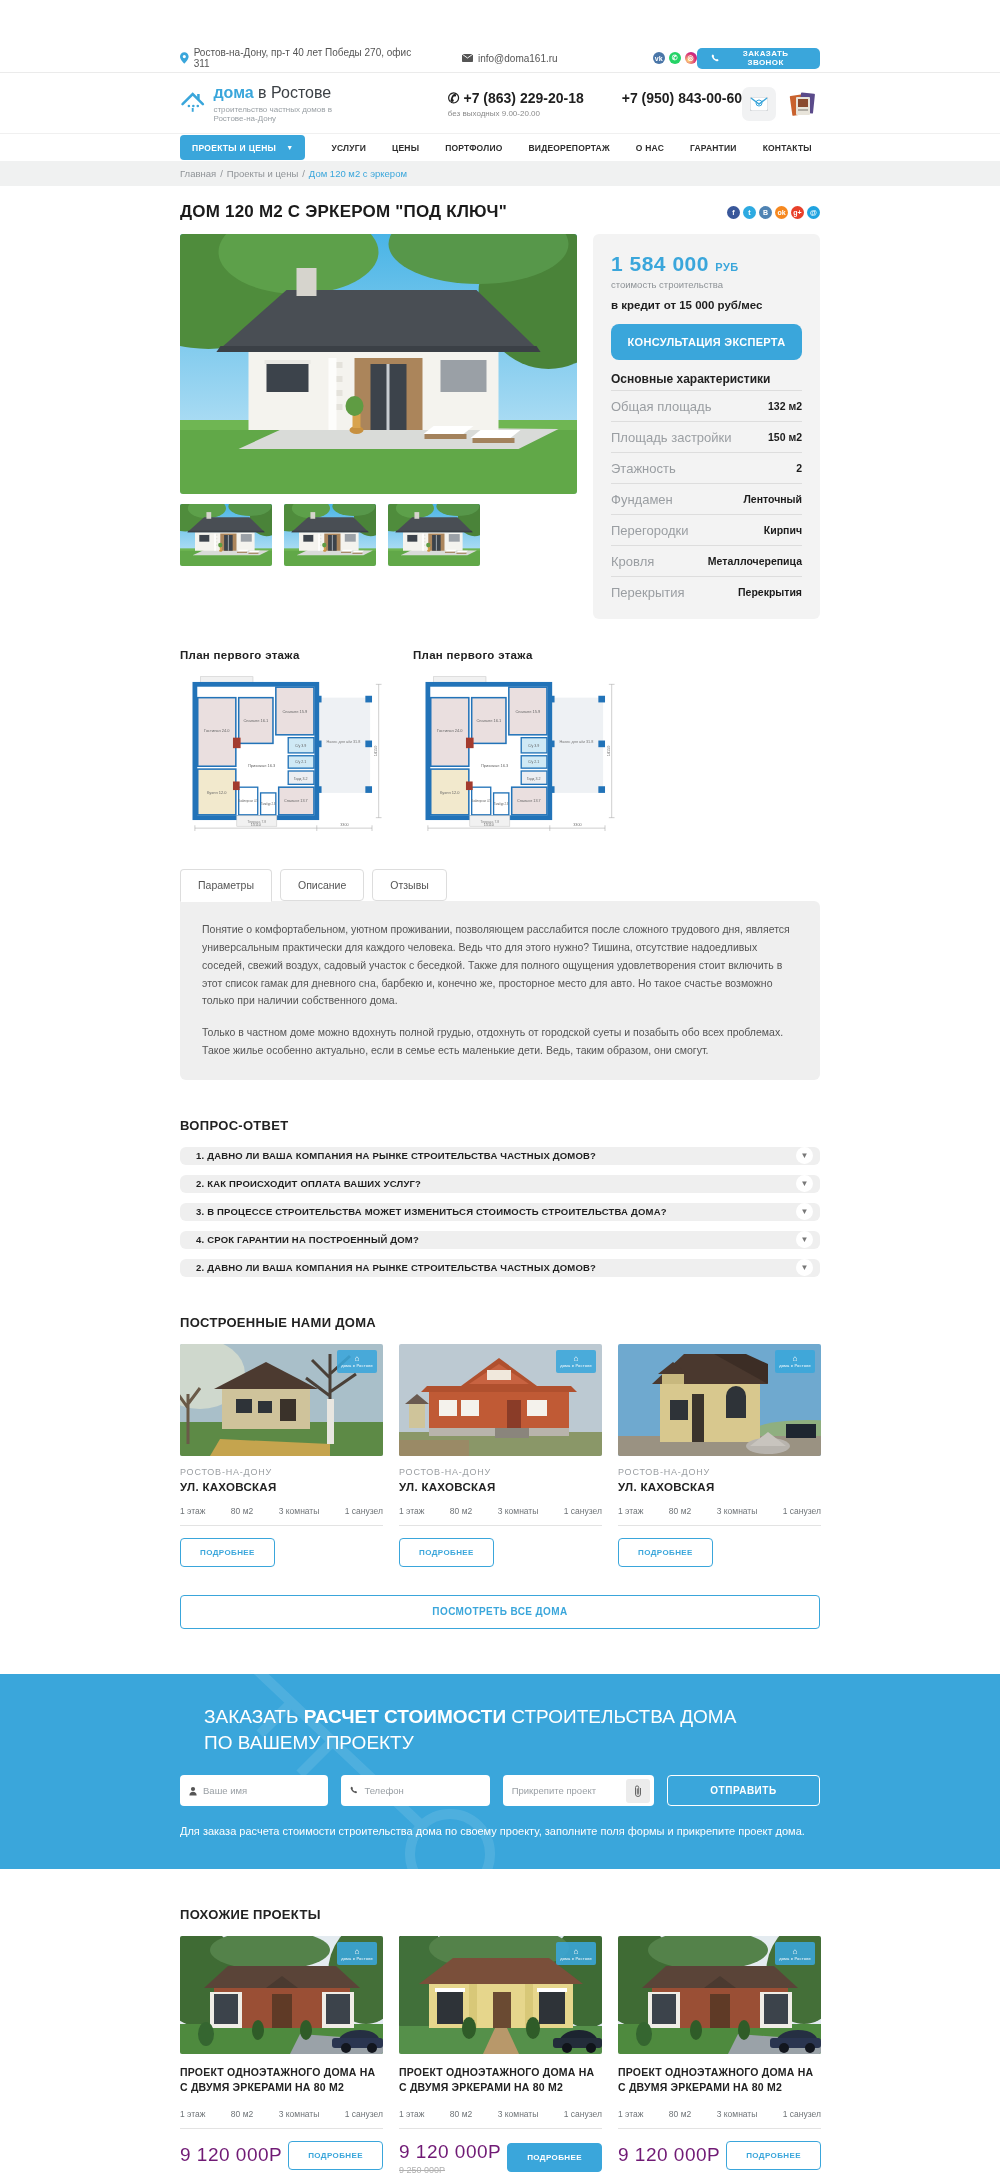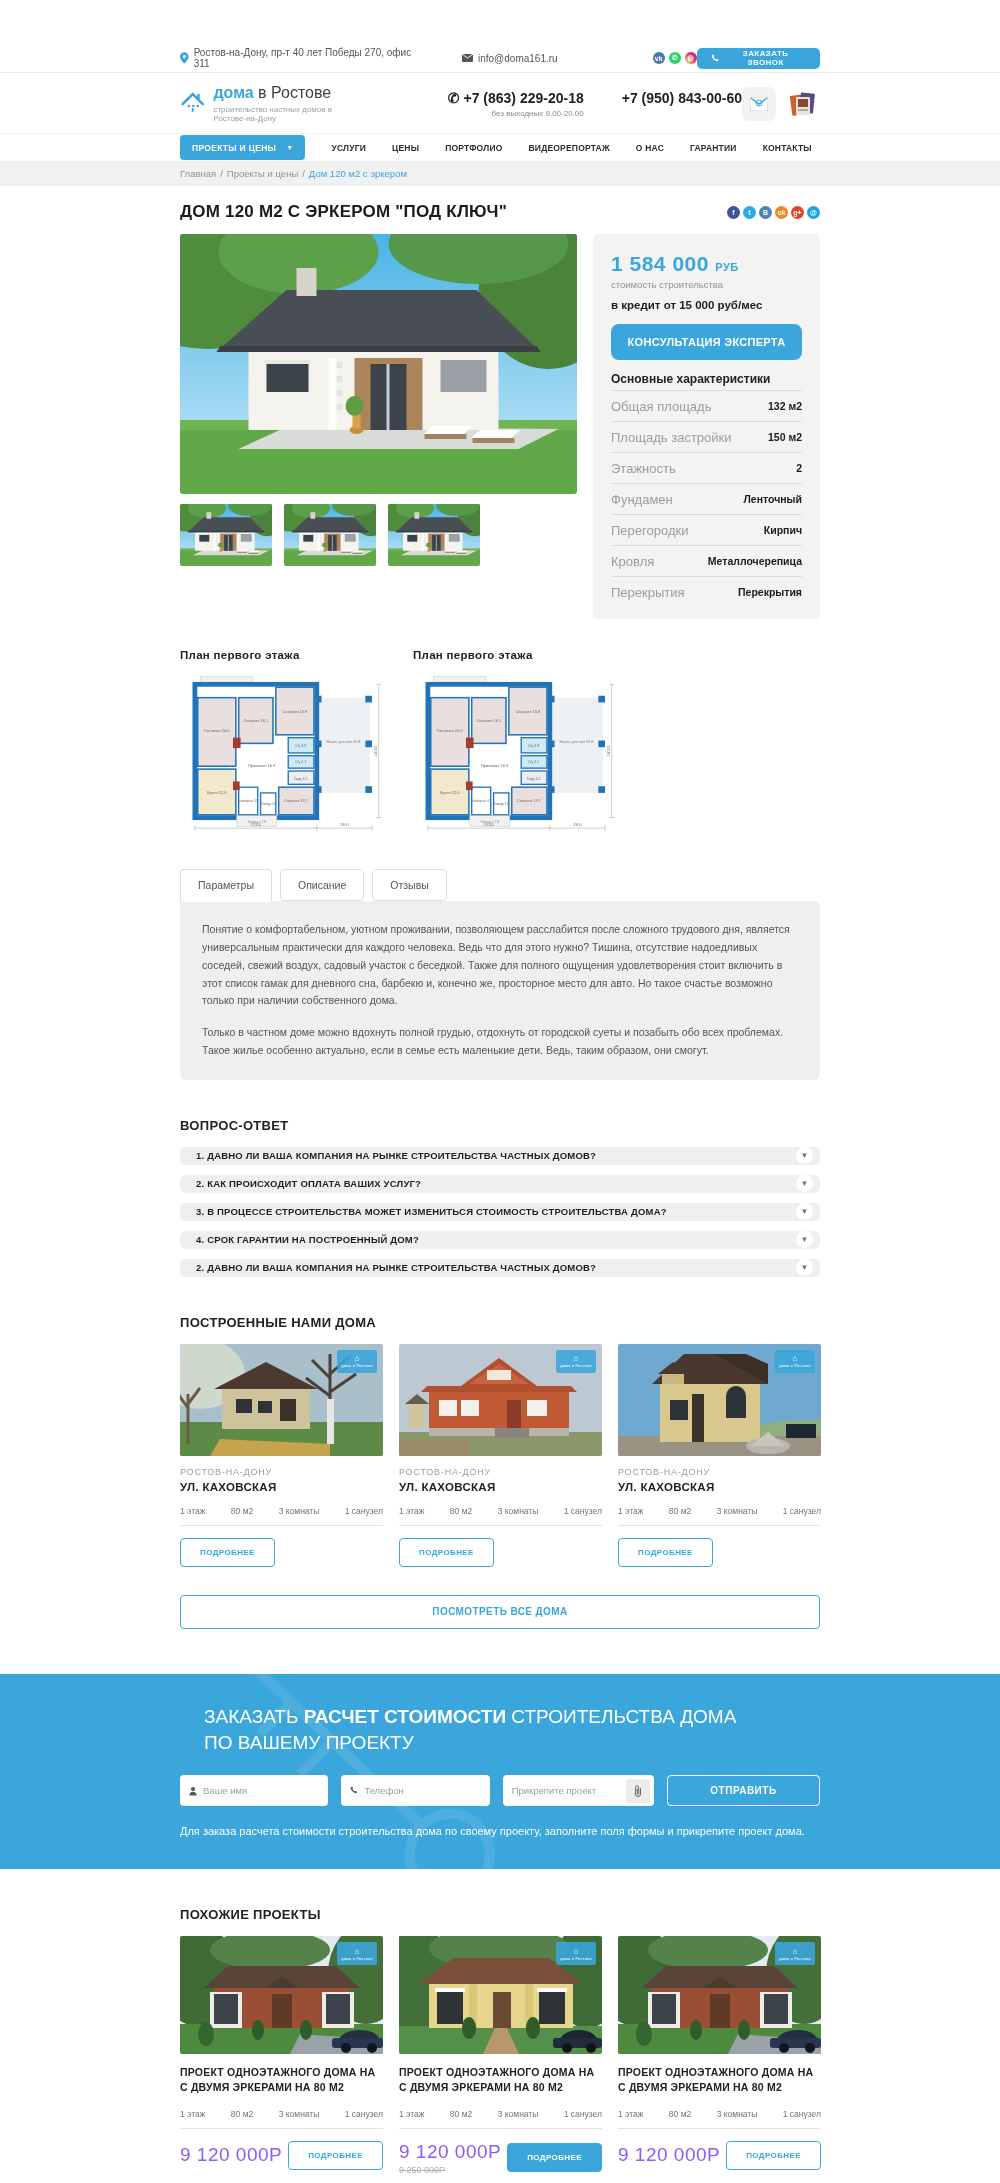--- a/index.html
+++ b/index.html
@@ -21,21 +21,21 @@
          display:flex; align-items:center; gap:6px; cursor:pointer; }
 
   
   .header .wrap { display:flex; align-items:center; padding:11px 0 10px; }
   .logo { display:flex; gap:8px; align-items:flex-start; }
   .logo-txt .l1 { font-size:16px; }
   .logo-txt .l1 b { color:#3aa6db; }
   .logo-txt .l1 span { color:#3c4146; font-weight:300; }
   .logo-txt .l2 { font-size:8px; color:#9aa0a5; margin-top:3px; }
   .phones { display:flex; gap:38px; margin-left:105px; align-items:flex-start; }
-  .phone-main { text-align:right; }
+  .phone-main { text-align:left; }
   .phone-num { font-size:14px; font-weight:bold; color:#1e1e1e; white-space:nowrap; }
   .phone-note { font-size:8px; color:#8a8a8a; margin-top:3px; }
   .hdr-icons { margin-left:auto; display:flex; gap:10px; }
   .hdr-ic { width:34px; height:34px; border-radius:7px; background:#f1f2f3;
             display:flex; align-items:center; justify-content:center; }
   .hdr-ic.plain { background:transparent; }
 
   
   .nav { border-top:1px solid #f0f0f0; }
   .nav .wrap { display:flex; align-items:center; height:27px; gap:26px; }
@@ -133,21 +133,21 @@
   .inp.file .ph { font-size:9.5px; flex:1; }
   .clip-box { width:24px; height:24px; background:#ececec; border-radius:3px; display:flex;
               align-items:center; justify-content:center; }
   .send-btn { width:155px; height:31px; background:transparent; border:1px solid #fff; border-radius:4px;
               color:#fff; font-size:10px; font-weight:800; letter-spacing:.5px; cursor:pointer; }
   .cta-note { color:#fff; font-size:11px; margin-top:19px; position:relative; }
 
   
   .sim-title2 { font-size:10.5px; font-weight:800; line-height:1.45; margin-top:11px; letter-spacing:.2px; }
   .price-row { display:flex; align-items:center; margin-top:12px; }
-  .sim-price { font-size:19px; font-weight:300; color:#8b5cf6; letter-spacing:.5px; }
+  .sim-price { font-size:19px; font-weight:300; color:#701a75; letter-spacing:.5px; }
   .old-price { font-size:9px; color:#b0b0b0; text-decoration:line-through; margin-top:2px; }
   .price-row .more-btn { margin:0 0 0 auto; }
 
   .icon-svg { display:block; }
 </style>
 </head>
 <body>
 
 <svg width="0" height="0" style="position:absolute">
   <defs>

